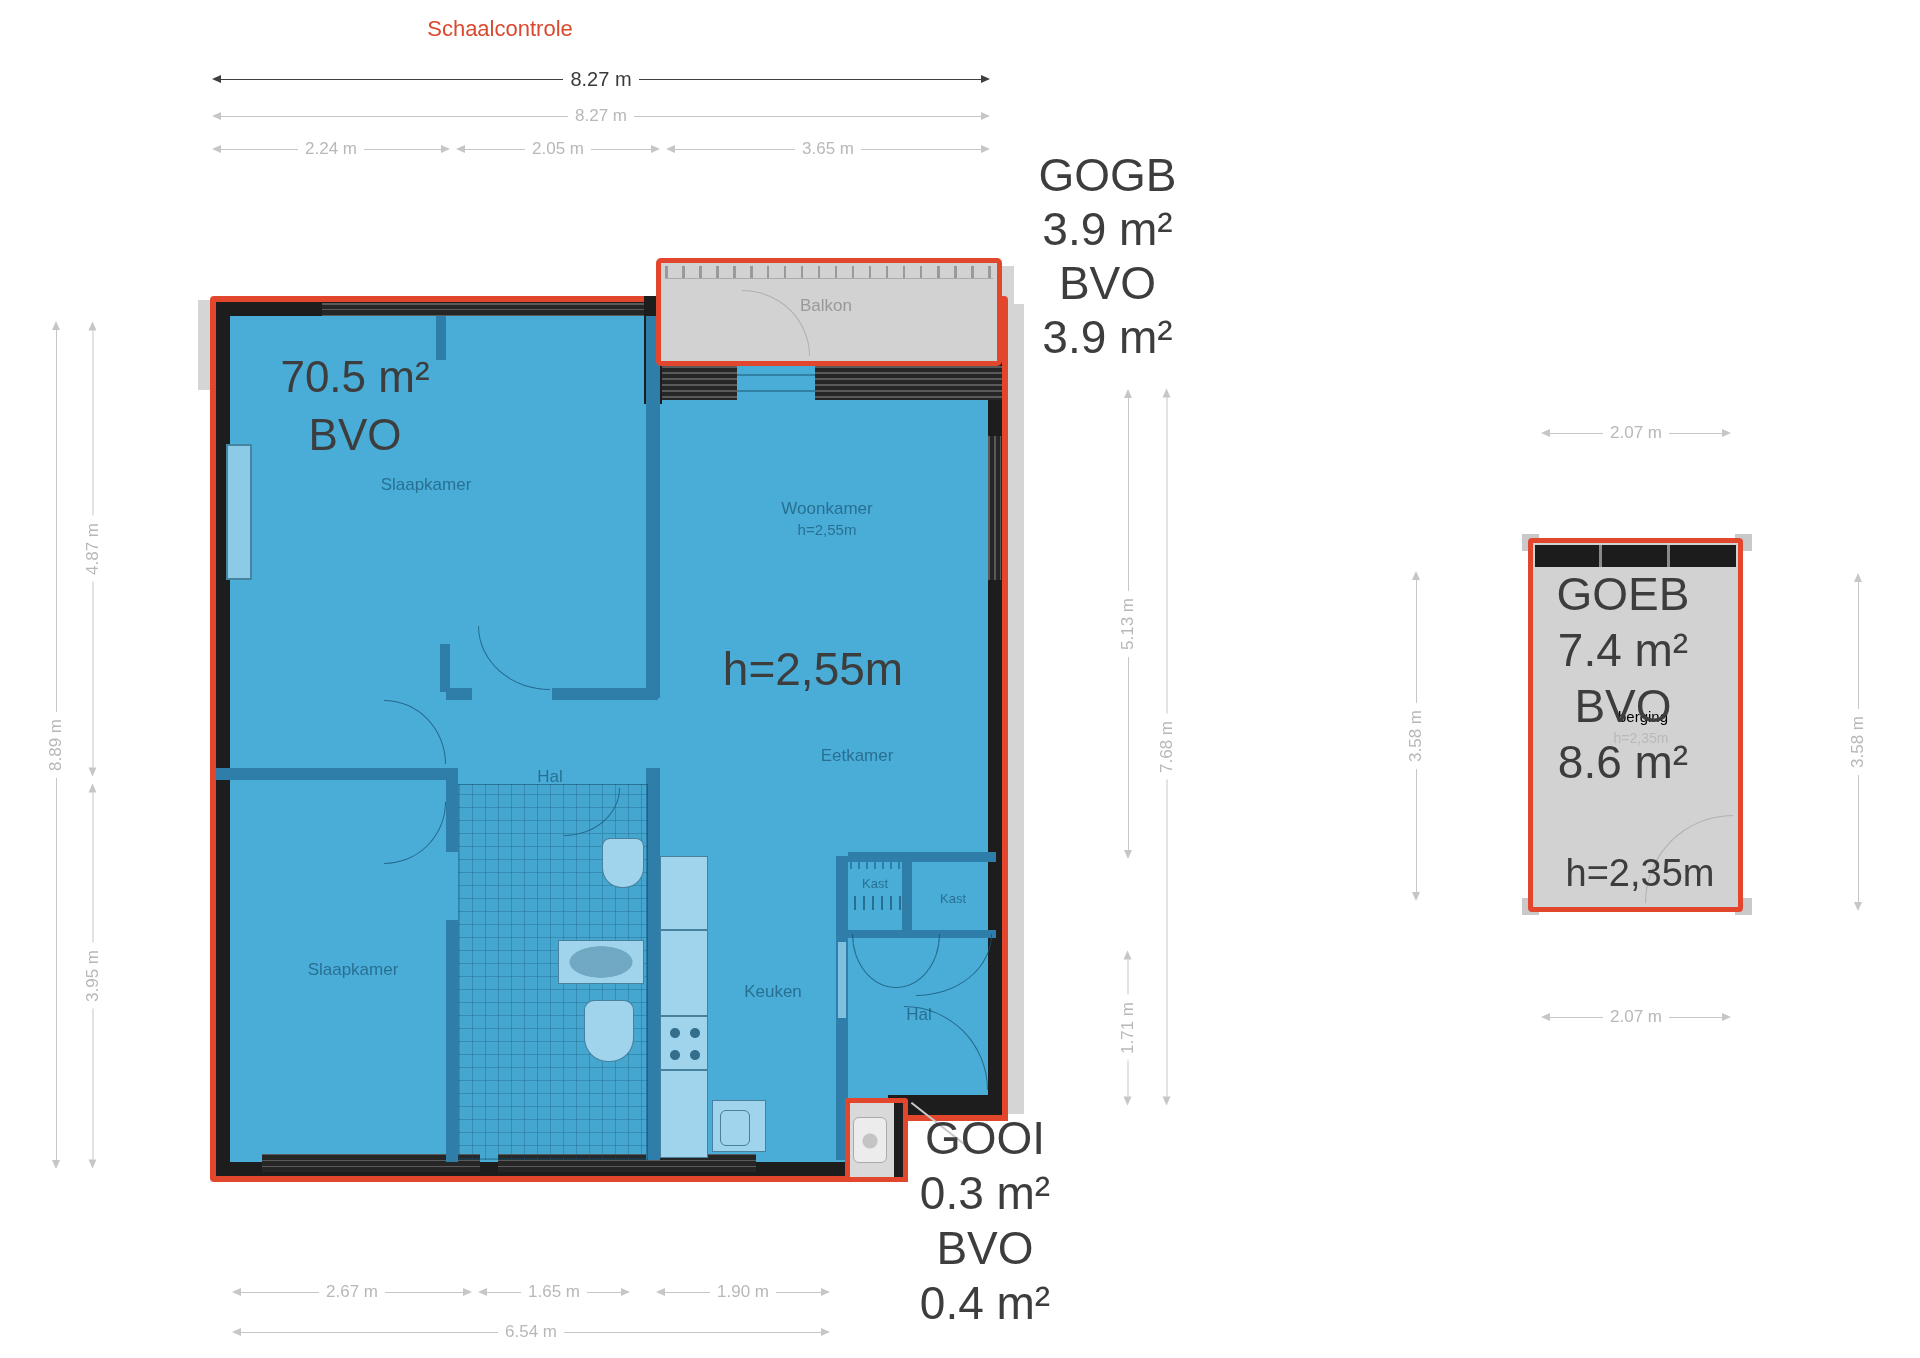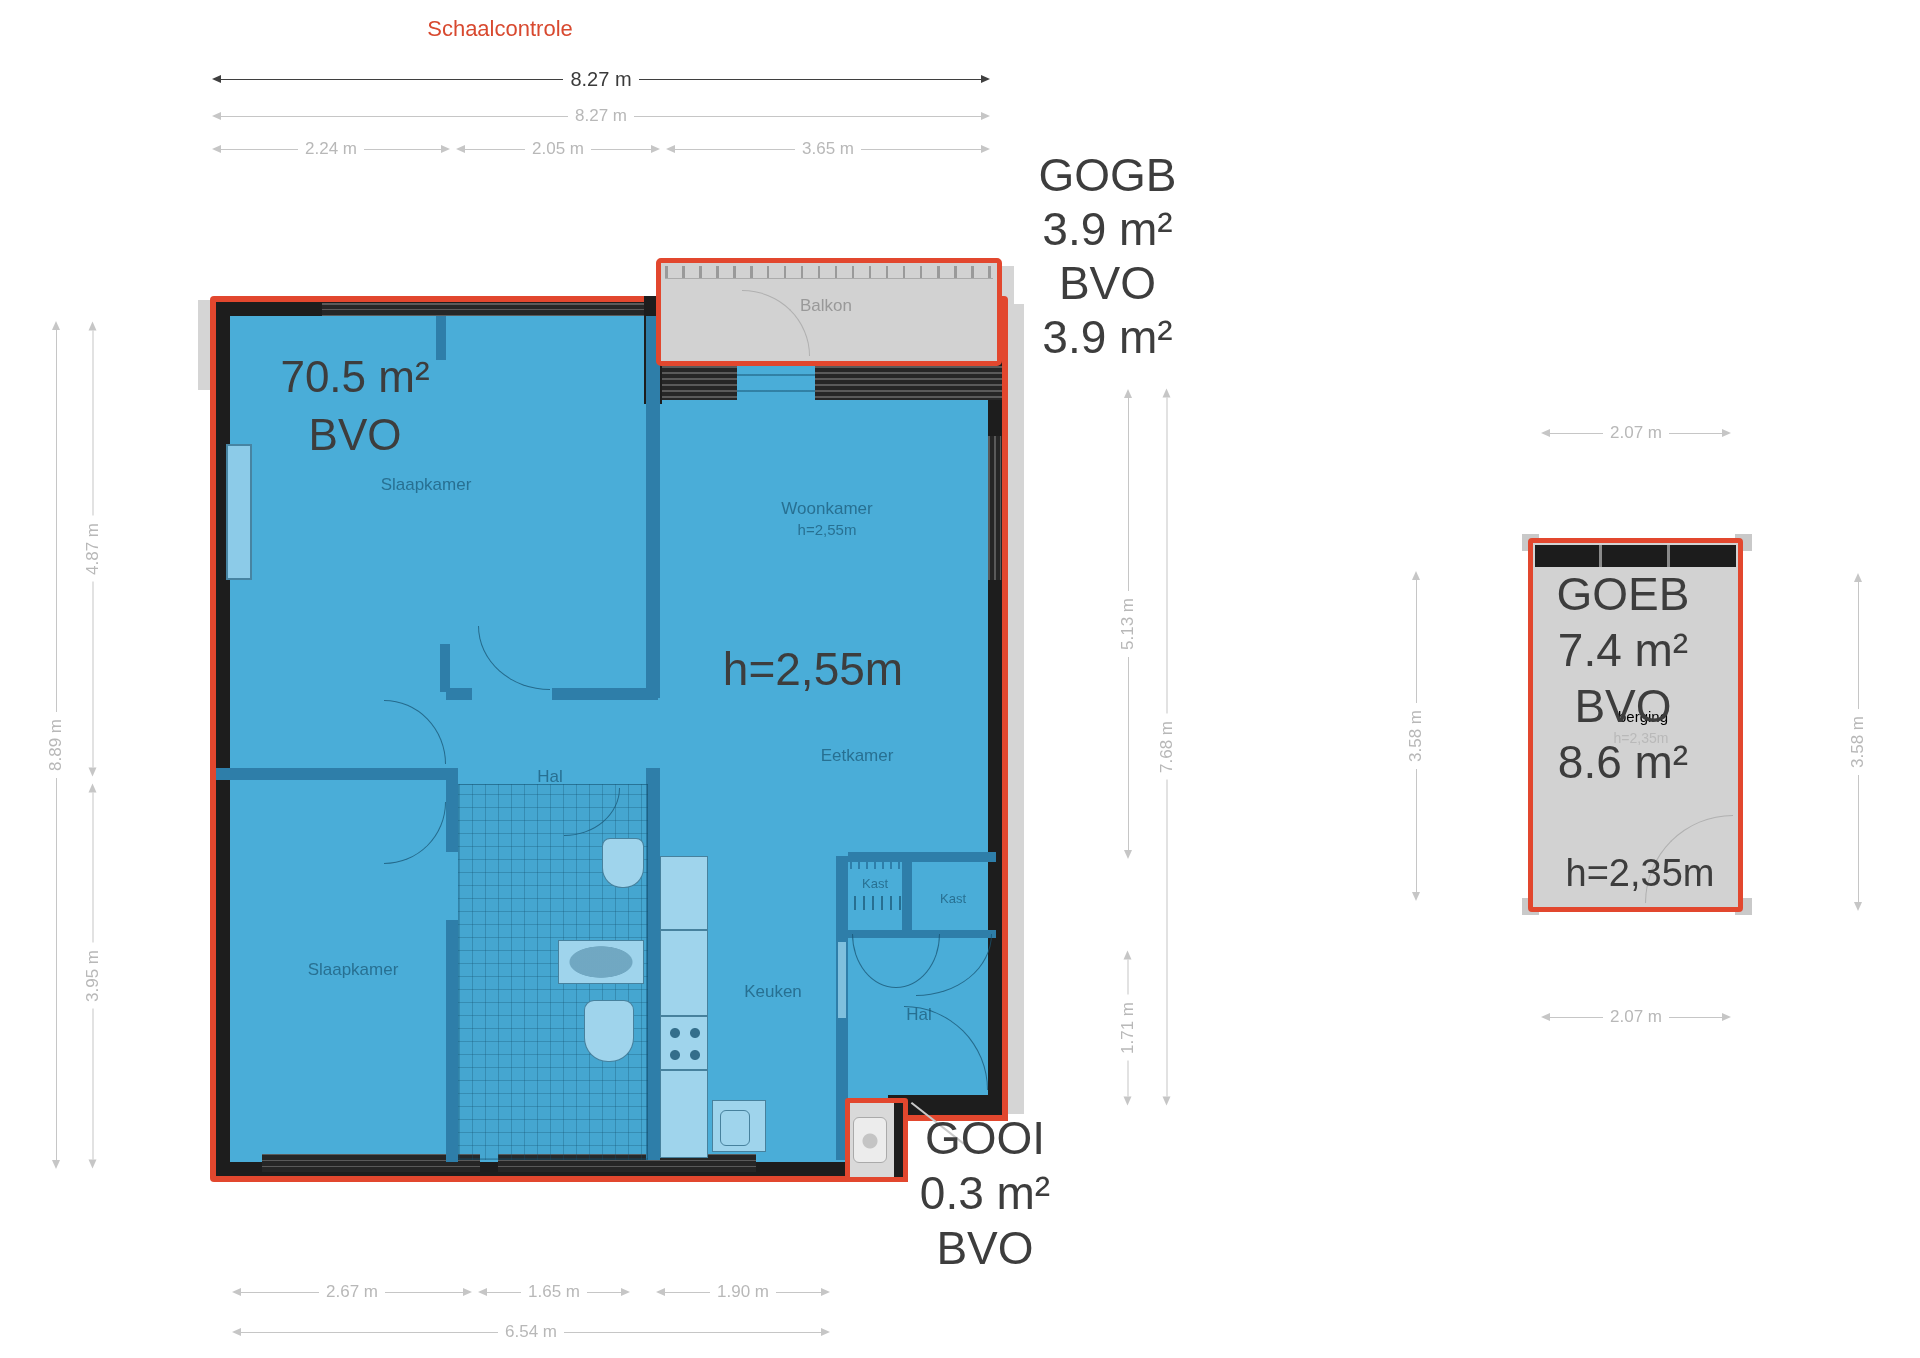--- a/index.html
+++ b/index.html
@@ -182,20 +182,21 @@
     <div>GOGB</div>
     <div>3.9 m²</div>
     <div>BVO</div>
     <div>3.9 m²</div>
   </div>
   <div class="bigtext" style="left:688px;top:641px;width:250px;">h=2,55m</div>
   <div class="bigtext" style="left:890px;top:1111px;width:190px;line-height:55px;">
     <div>GOOI</div>
     <div>0.3 m²</div>
     <div>BVO</div>
+    <div>0.4 m²</div>
   </div>
   <div class="bigtext" style="left:1533px;top:566px;width:180px;">
     <div>GOEB</div>
     <div>7.4 m²</div>
     <div>BVO</div>
     <div>8.6 m²</div>
   </div>
   <div class="bigtext" style="left:1540px;top:845px;width:200px;font-size:38px;">h=2,35m</div>
 
   <div class="dim dark" style="left:212px;top:68px;width:778px;">

